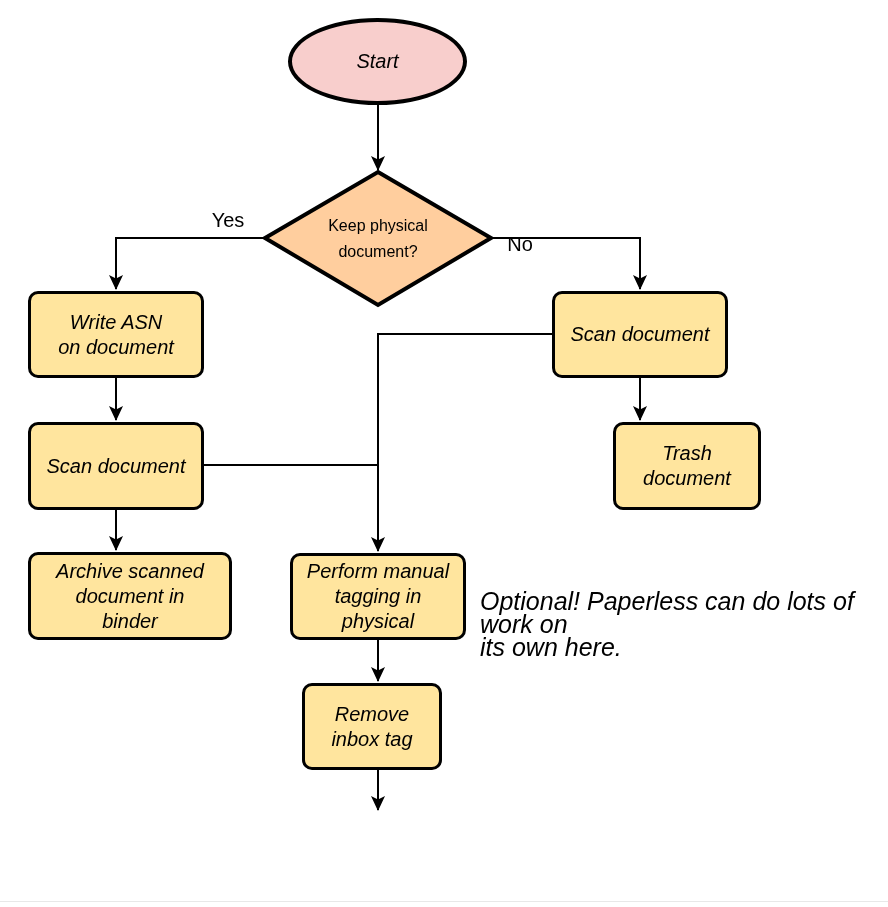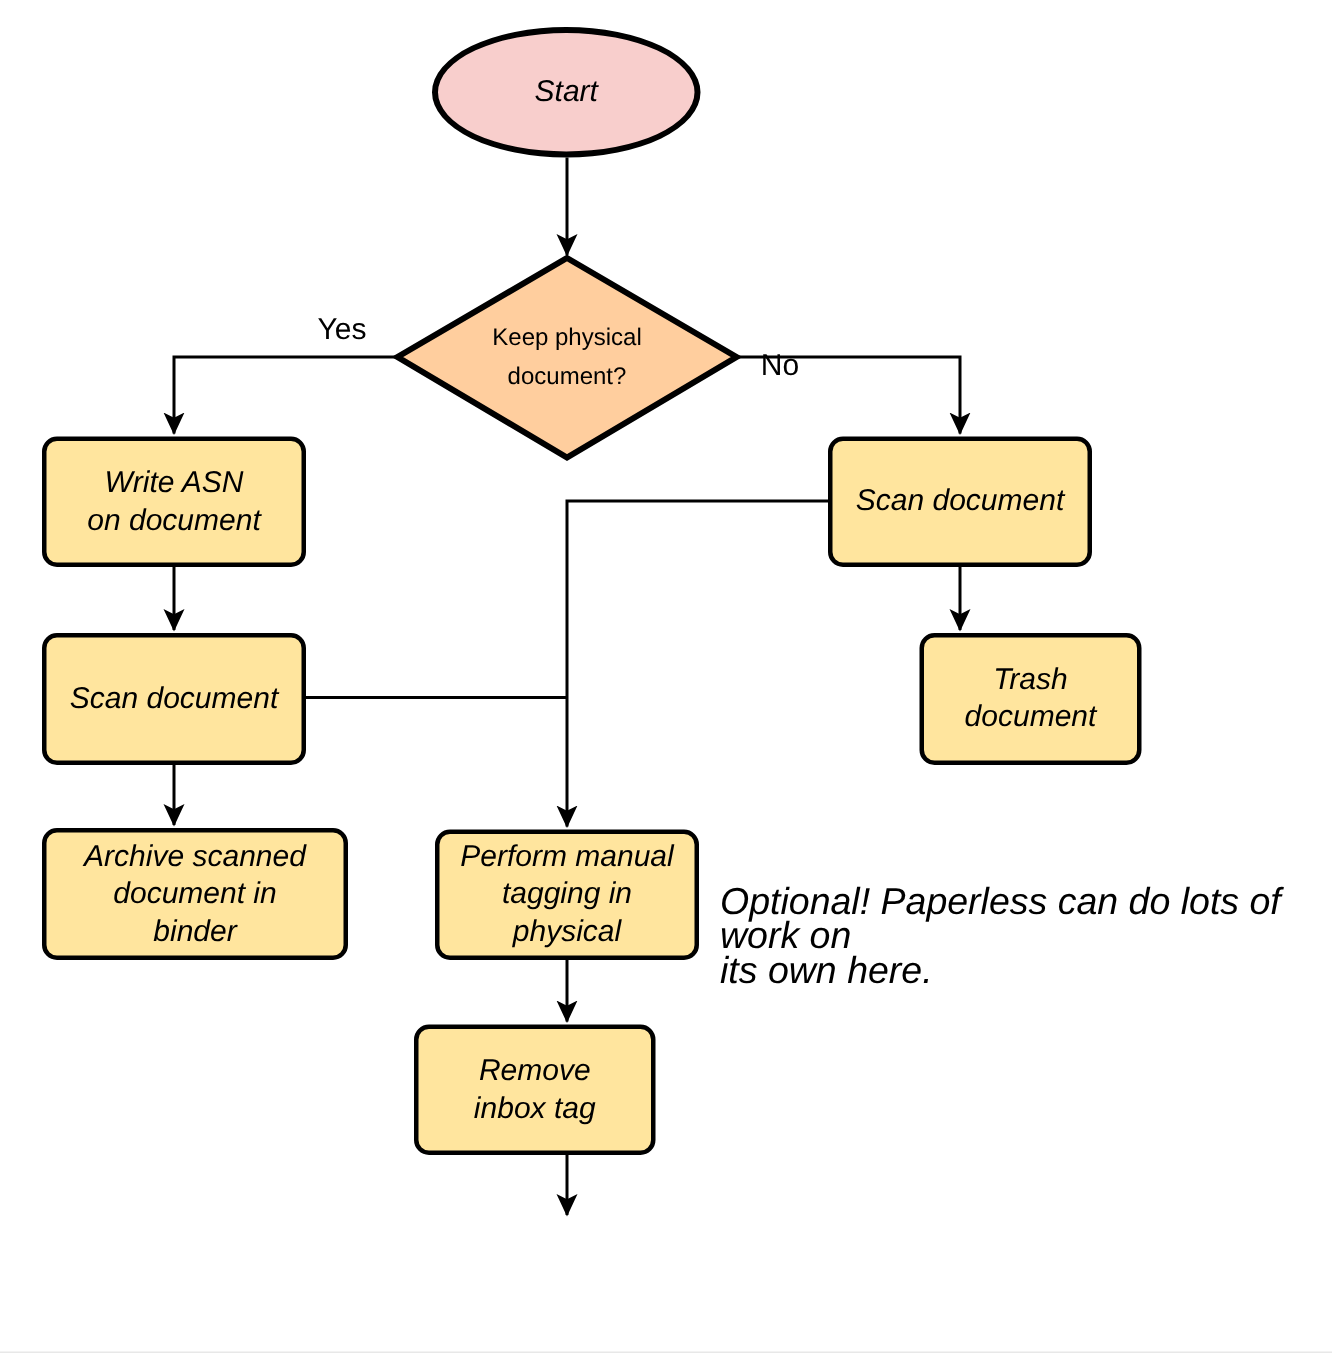--- a/index.html
+++ b/index.html
@@ -149,21 +149,21 @@
 
   <div class="node process" style="left:290px; top:553px; width:176px; height:87px;">
     <span class="lbl">Perform manual
 tagging in
 physical</span>
   </div>
 
   <div class="annotation">Optional! Paperless can do lots of work on
 its own here.</div>
 
-  <div class="node process" style="left:276px; top:683px; width:161px; height:87px;">
+  <div class="node process" style="left:302px; top:683px; width:140px; height:87px;">
     <span class="lbl">Remove
 inbox tag</span>
   </div>
 
 
   <div class="bottom-divider"></div>
 
 </div>
 
 </body></html>

